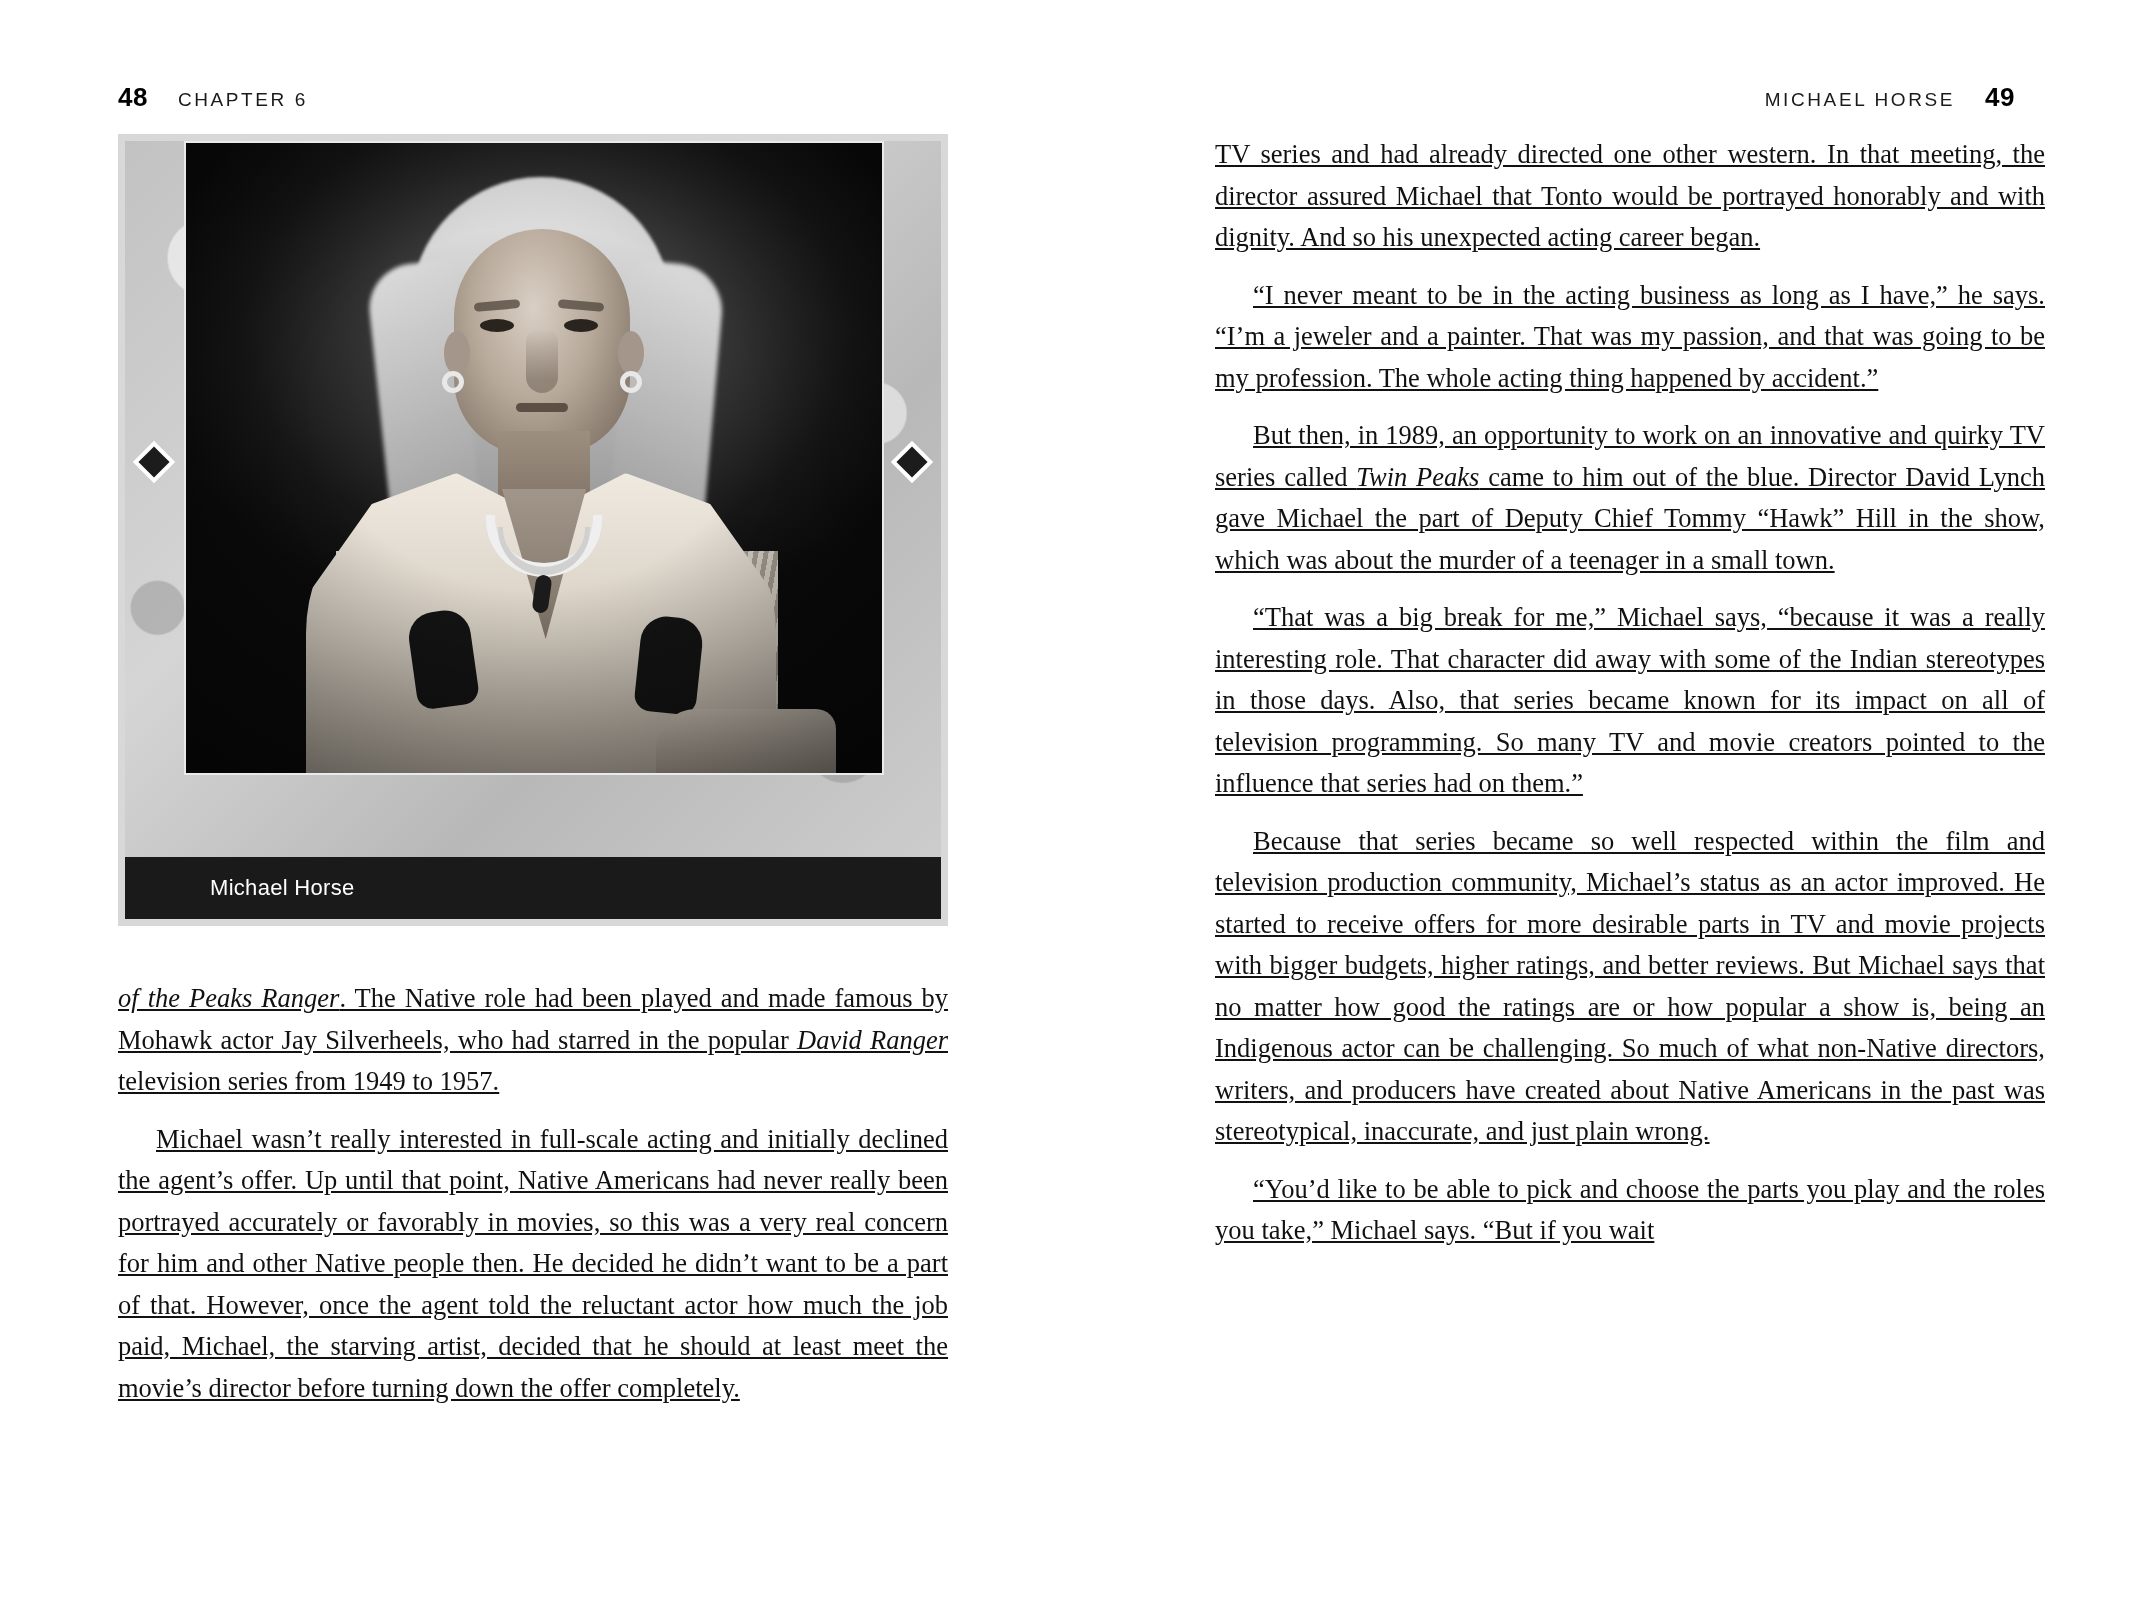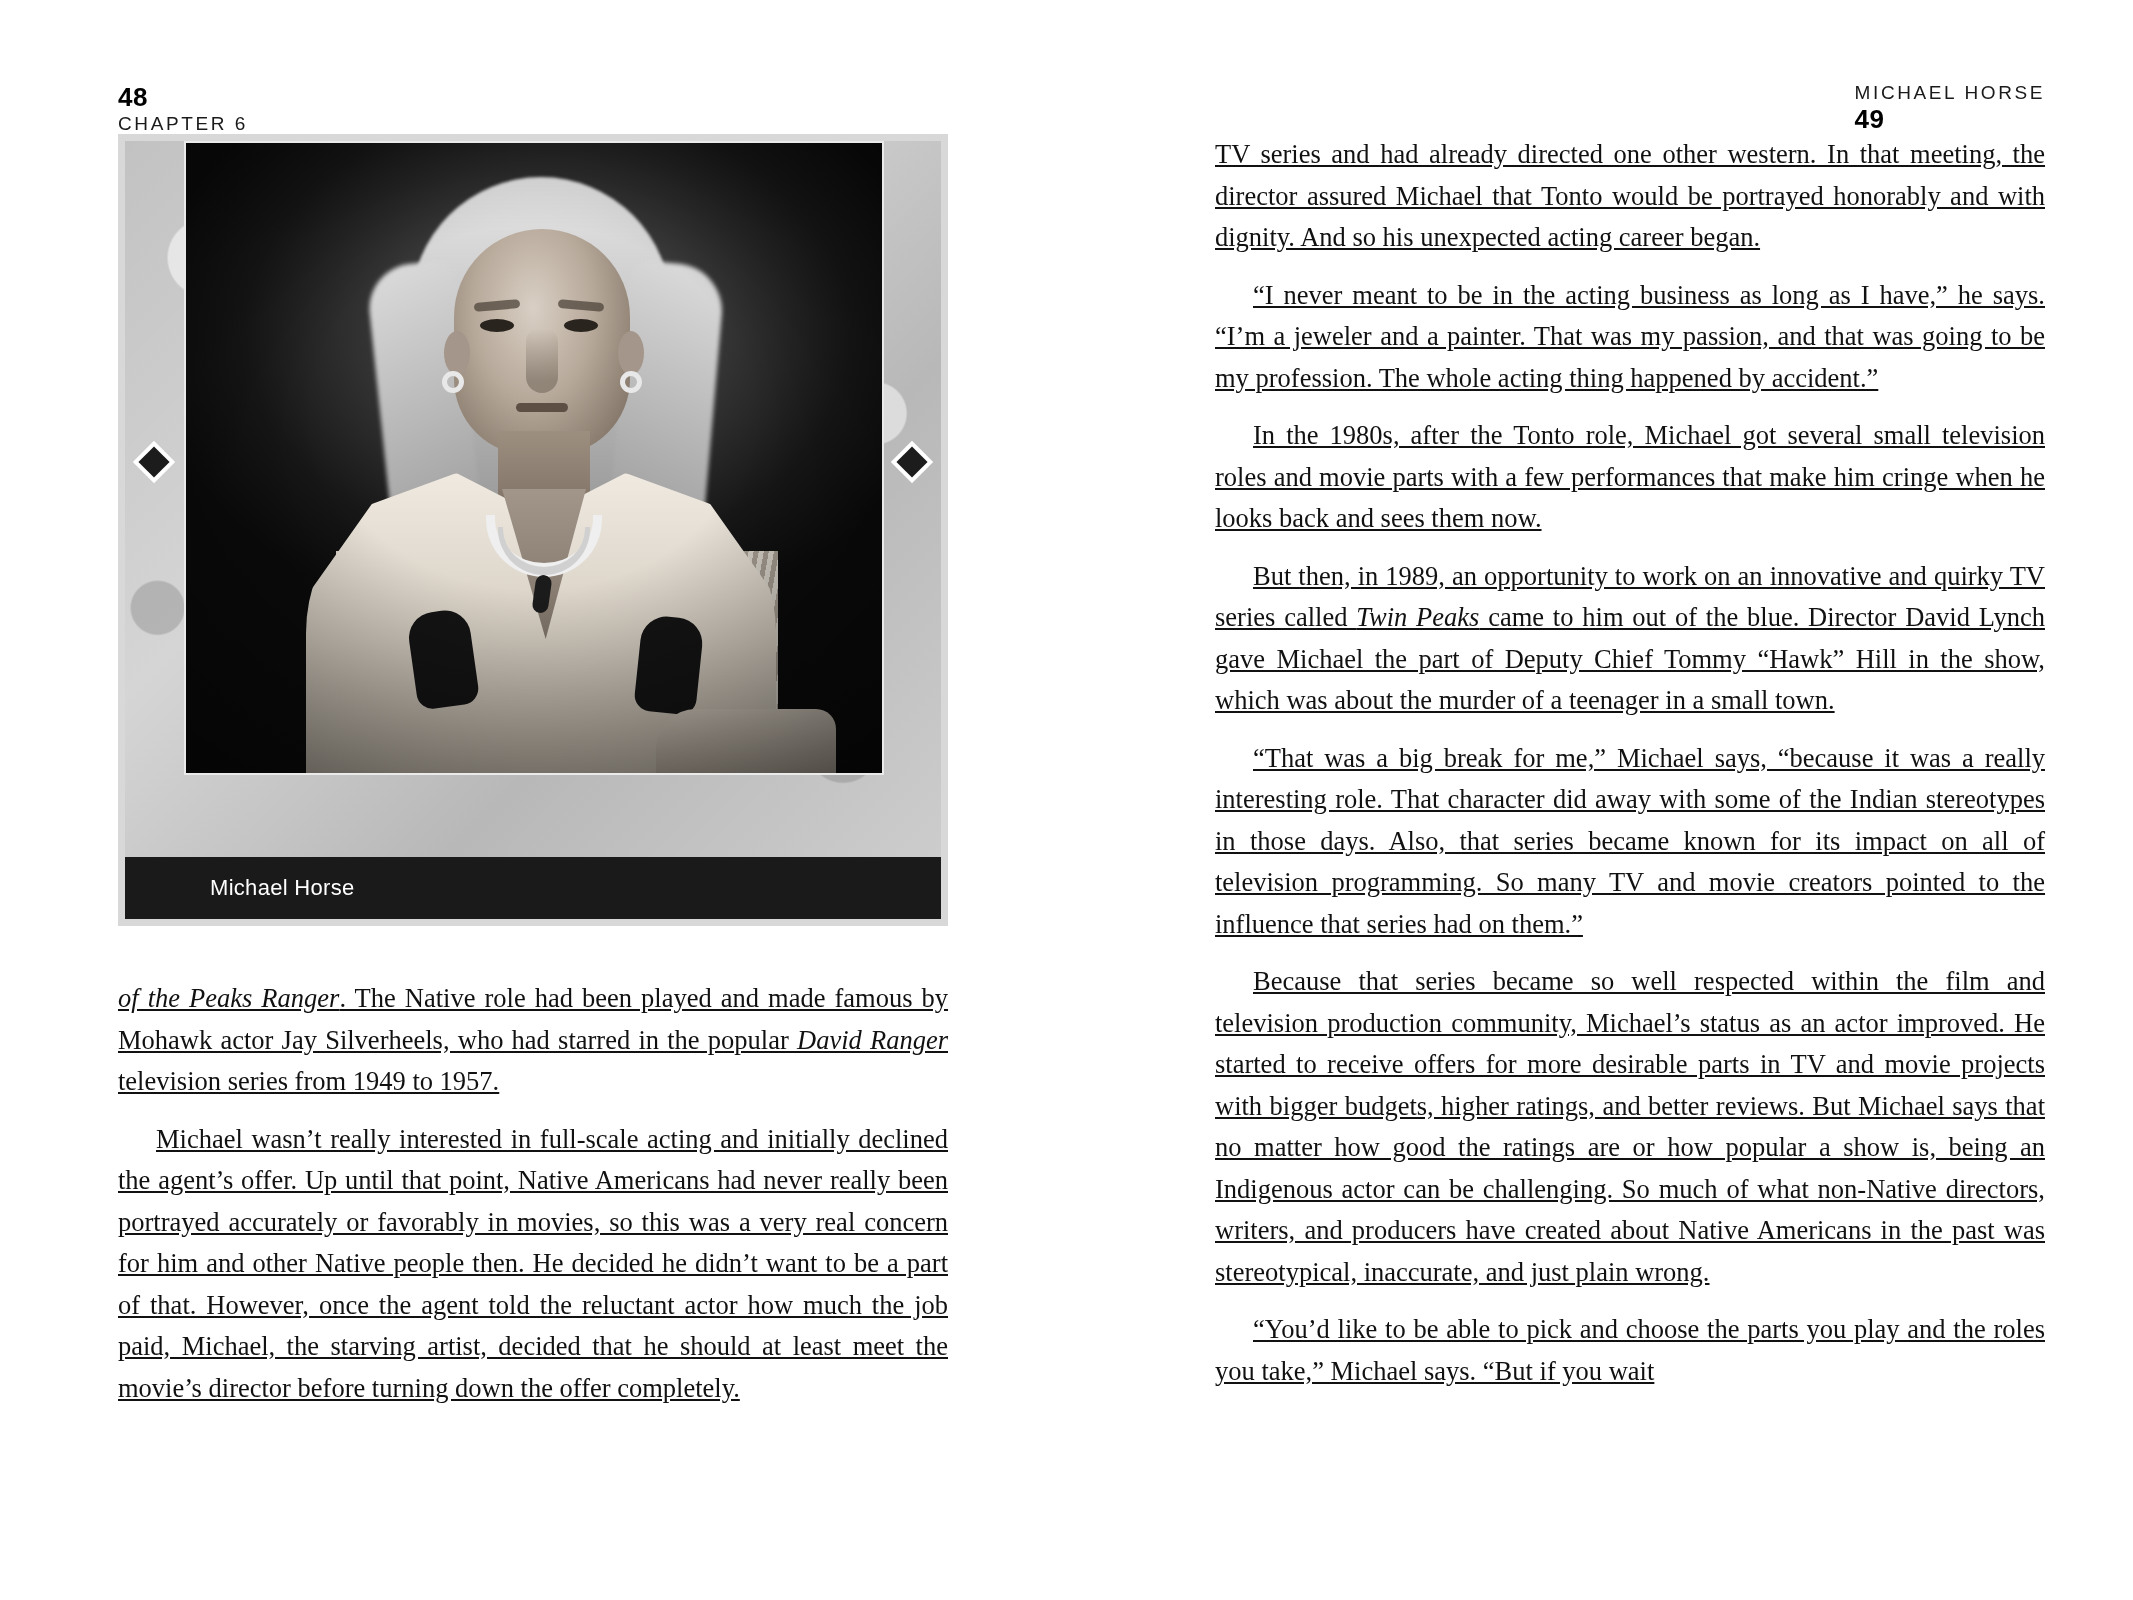--- a/index.html
+++ b/index.html
@@ -27,21 +27,20 @@
   .running-head {
     position: absolute;
     top: 82px;
     font-family: "Liberation Sans", sans-serif;
     font-size: 19px;
     letter-spacing: 2.6px;
     color: #1a1a1a;
     display: flex;
     align-items: baseline;
     white-space: nowrap;
-    flex-direction: column;
   }
   .running-head.left { left: 118px; }
   .running-head.right { right: 118px; }
   .folio {
     font-family: "Liberation Sans", sans-serif;
     font-weight: bold;
     font-size: 26px;
     letter-spacing: 0.5px;
     color: #000000;
   }
@@ -382,21 +381,20 @@
     <div class="body-text">
         <p><i>of the Peaks Ranger</i><span>. The Native role had been played and made famous by Mohawk actor Jay Silverheels, who had starred in the popular </span><i>David Ranger</i><span> television series from 1949 to 1957.</span></p>
         <p class="indent"><span>Michael wasn’t really interested in full-scale acting and initially declined the agent’s offer. Up until that point, Native Americans had never really been portrayed accurately or favorably in movies, so this was a very real concern for him and other Native people then. He decided he didn’t want to be a part of that. However, once the agent told the reluctant actor how much the job paid, Michael, the starving artist, decided that he should at least meet the movie’s director before turning down the offer completely.</span></p>
       </div>
   </div>
 
   <div class="page right">
     <div class="body-text">
         <p><span>TV series and had already directed one other western. In that meeting, the director assured Michael that Tonto would be portrayed honorably and with dignity. And so his unexpected acting career began.</span></p>
         <p class="indent"><span>“I never meant to be in the acting business as long as I have,” he says. “I’m a jeweler and a painter. That was my passion, and that was going to be my profession. The whole acting thing happened by accident.”</span></p>
-        <p class="indent"><span>In the 1980s, after the Tonto role, Michael got several small television roles and movie parts with a few performances that make him cringe when he looks back and sees them now.</span></p>
         <p class="indent"><span>But then, in 1989, an opportunity to work on an innovative and quirky TV series called </span><i>Twin Peaks</i><span> came to him out of the blue. Director David Lynch gave Michael the part of Deputy Chief Tommy “Hawk” Hill in the show, which was about the murder of a teenager in a small town.</span></p>
         <p class="indent"><span>“That was a big break for me,” Michael says, “because it was a really interesting role. That character did away with some of the Indian stereotypes in those days. Also, that series became known for its impact on all of television programming. So many TV and movie creators pointed to the influence that series had on them.”</span></p>
         <p class="indent"><span>Because that series became so well respected within the film and television production community, Michael’s status as an actor improved. He started to receive offers for more desirable parts in TV and movie projects with bigger budgets, higher ratings, and better reviews. But Michael says that no matter how good the ratings are or how popular a show is, being an Indigenous actor can be challenging. So much of what non-Native directors, writers, and producers have created about Native Americans in the past was stereotypical, inaccurate, and just plain wrong.</span></p>
         <p class="indent"><span>“You’d like to be able to pick and choose the parts you play and the roles you take,” Michael says. “But if you wait</span></p>
       </div>
   </div>
 
 </div>
 
 </body></html>

